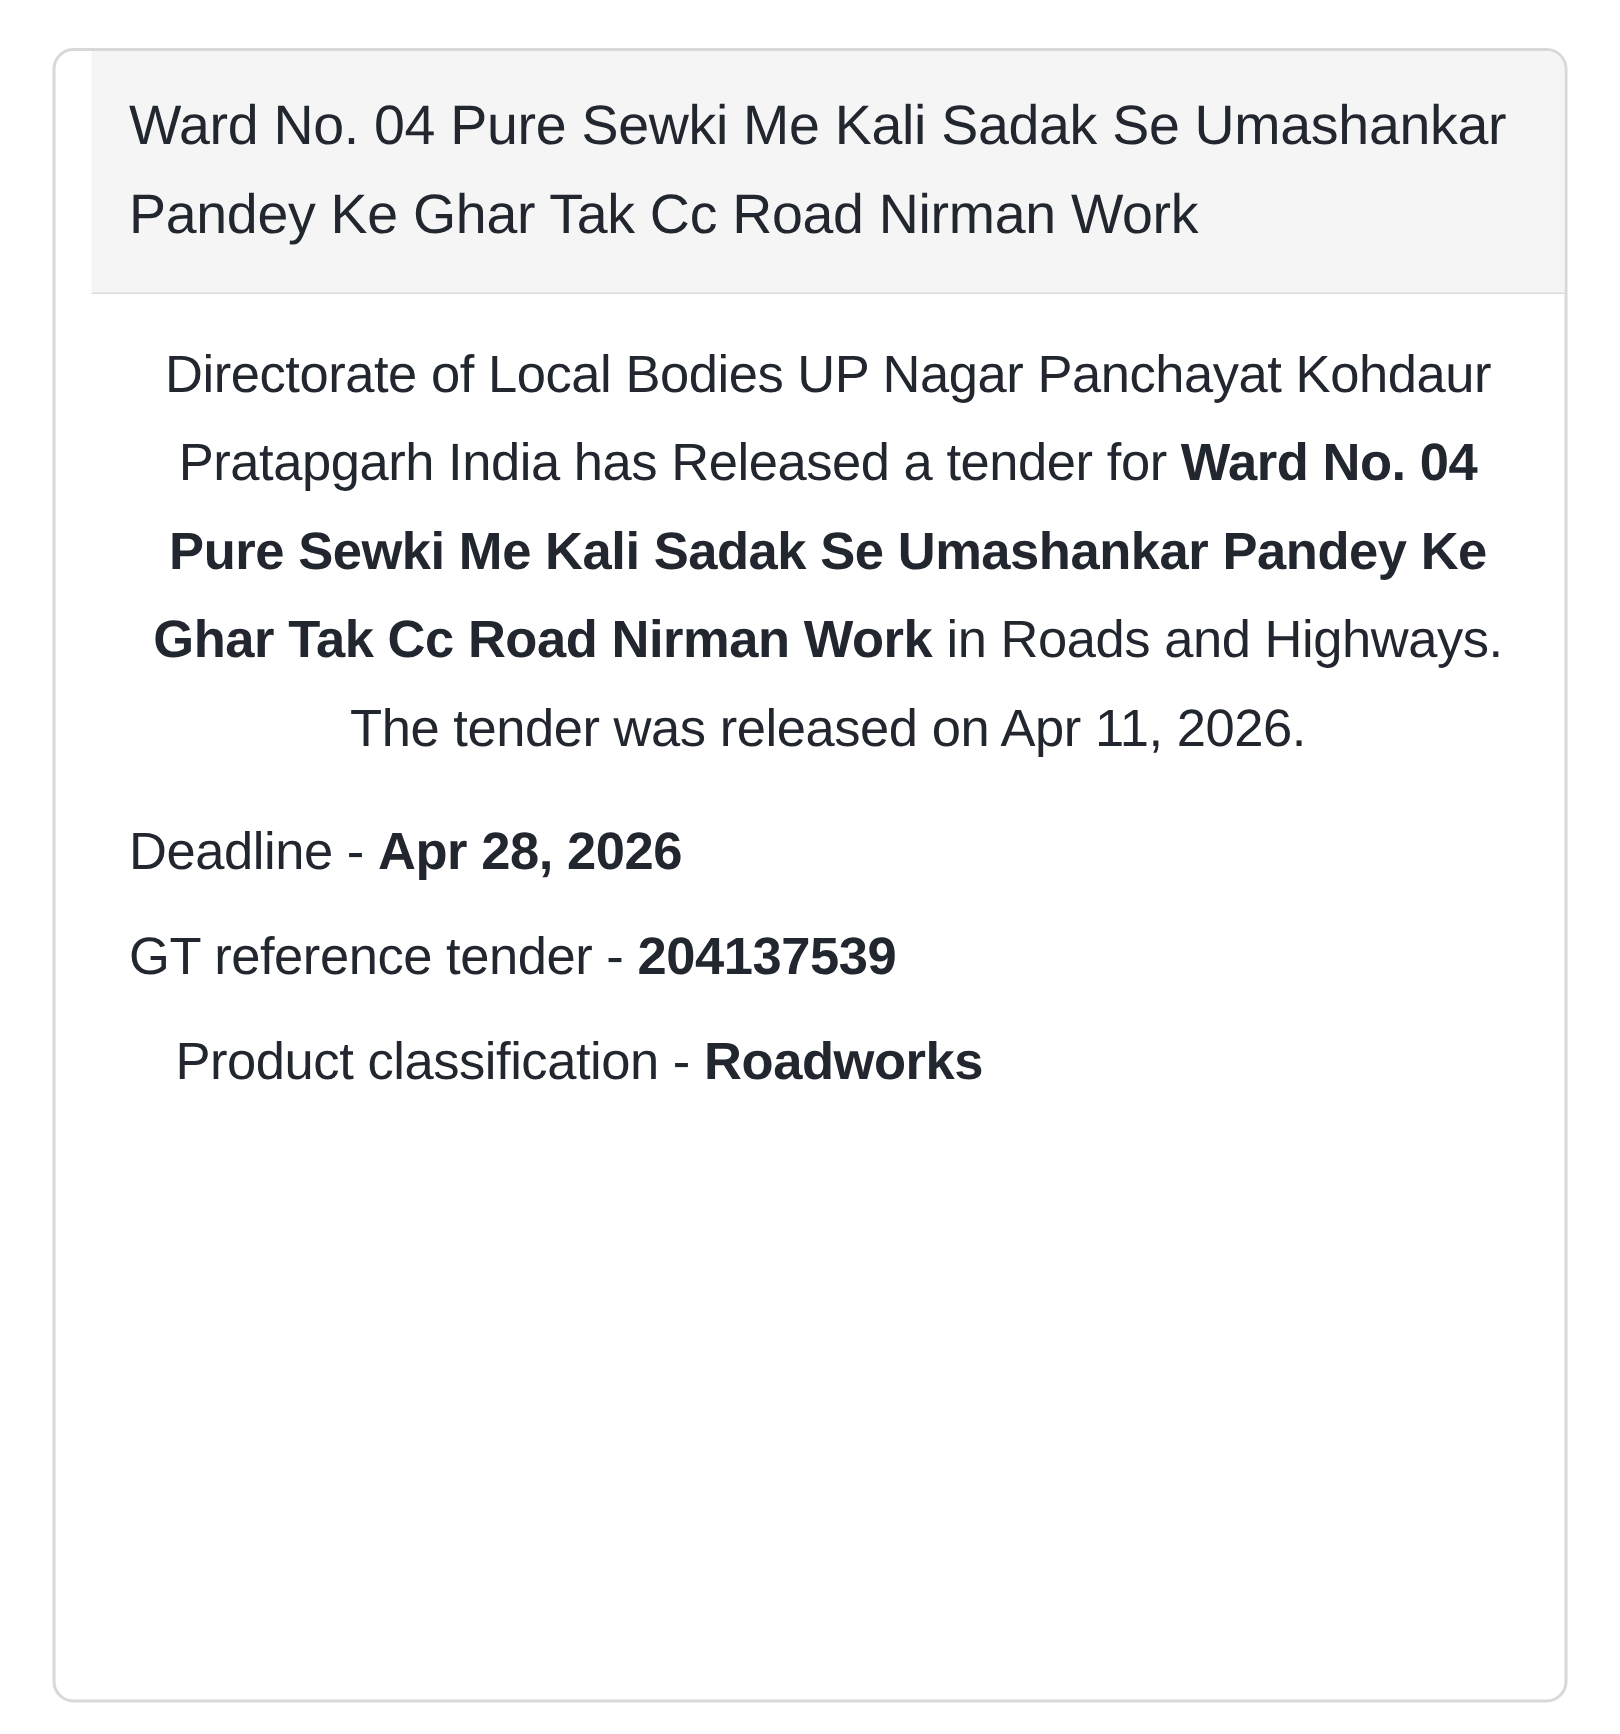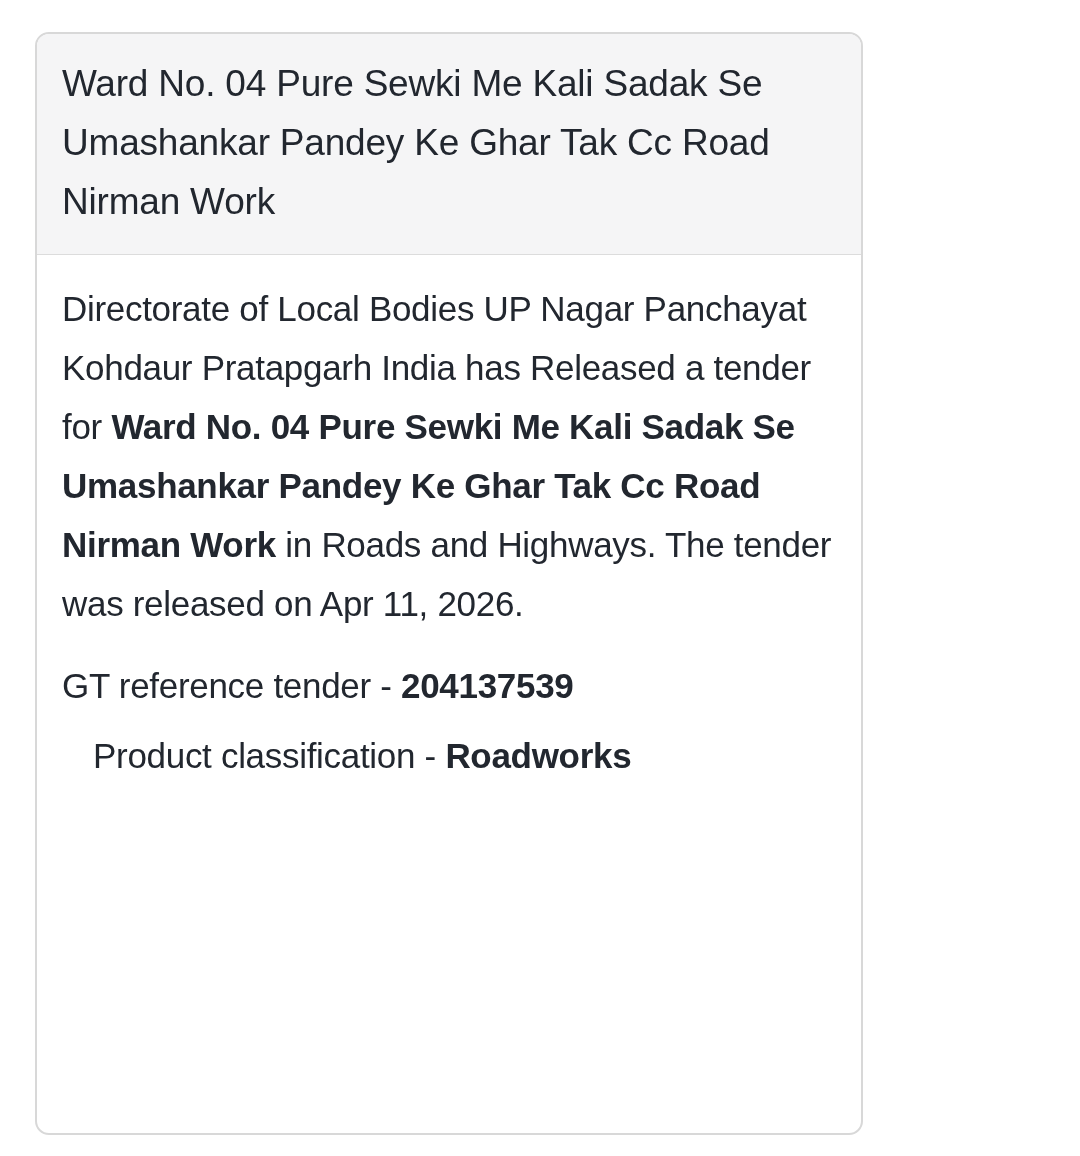--- a/index.html
+++ b/index.html
@@ -11,27 +11,28 @@
     width: 1080px;
     height: 1156px;
     position: relative;
     font-family: "Liberation Sans", "DejaVu Sans", sans-serif;
     color: #22272f;
   }
   .tender-card {
     position: absolute;
     left: 35px;
     top: 32px;
-    width: 828px;
+    width: 1010px;
     min-height: 1103px;
     box-sizing: border-box;
     background: #ffffff;
     border: 2px solid #d8d8d8;
     border-radius: 14px;
     overflow: hidden;
+    padding-left: 24px;
   }
   .card-header {
     background: #f5f5f6;
     border-bottom: 1px solid #dcdcdc;
     padding: 20px 25px 23px 25px;
   }
   .tender-title {
     font-size: 37px;
     line-height: 59px;
     font-weight: 400;
@@ -49,39 +50,41 @@
     letter-spacing: -0.3px;
     color: #22272f;
   }
   .card-body p:last-child {
     margin-bottom: 0;
     margin-left: 31px;
   }
   .intro-paragraph {
     font-weight: 500;
     margin-bottom: 23px !important;
+    text-align: center;
   }
   .bold-value {
     font-weight: 700;
   }
 </style>
 </head>
 <body>
 
 <div class="tender-card">
 
   <div class="card-header">
     <h1 class="tender-title">Ward No. 04 Pure Sewki Me Kali Sadak Se Umashankar Pandey Ke Ghar Tak Cc Road Nirman Work</h1>
   </div>
 
   <div class="card-body">
 
     <p class="intro-paragraph"><span>Directorate of Local Bodies UP Nagar Panchayat Kohdaur Pratapgarh India has Released a tender for </span><span class="bold-value">Ward No. 04 Pure Sewki Me Kali Sadak Se Umashankar Pandey Ke Ghar Tak Cc Road Nirman Work</span><span> in Roads and Highways. The tender was released on Apr 11, 2026.</span></p>
 
 
 
+    <p class="field-row"><span>Deadline - </span><span class="bold-value">Apr 28, 2026</span></p>
 
     <p class="field-row"><span>GT reference tender - </span><span class="bold-value">204137539</span></p>
 
     <p class="field-row"><span>Product classification - </span><span class="bold-value">Roadworks</span></p>
 
   </div>
 </div>
 
 </body></html>

